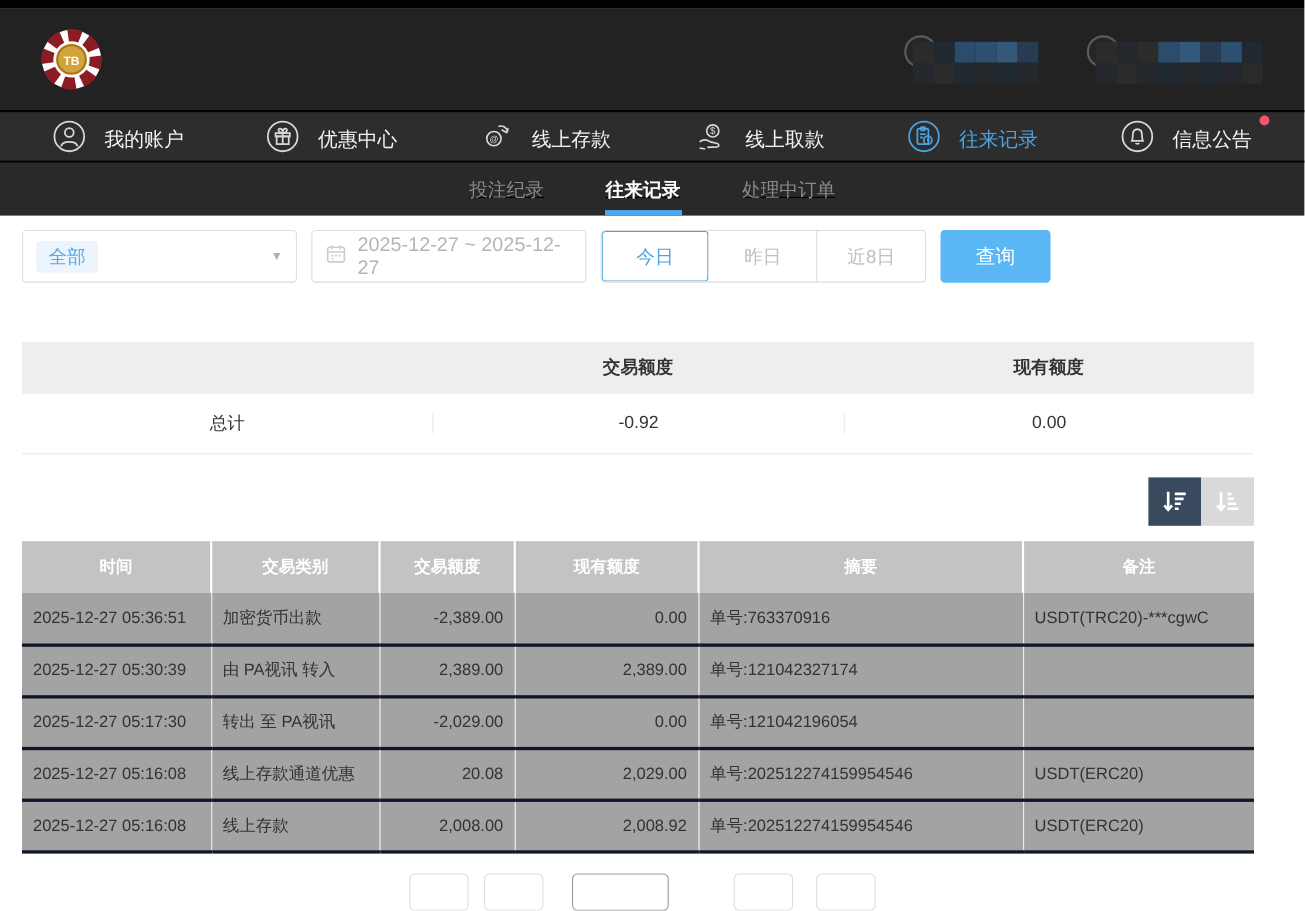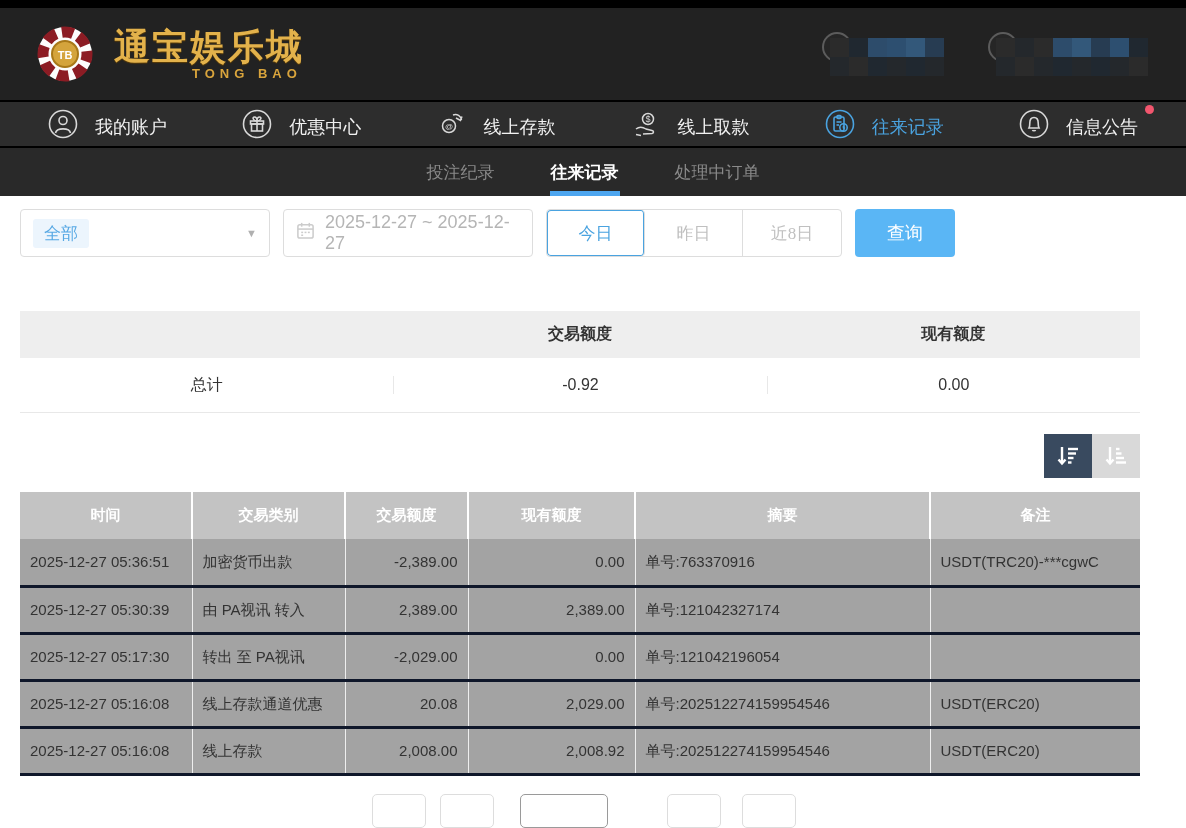--- a/index.html
+++ b/index.html
@@ -35,21 +35,21 @@
     border-bottom:2px solid #000; display:flex; align-items:center;
     justify-content:space-between; padding:0 48px; }
   .nav-item { display:flex; align-items:flex-end; gap:17px; color:#f2f2f2;
     font-size:18px; cursor:pointer; position:relative; }
   .nav-item svg { display:block; }
   .nav-item.active { color:#4aa3e0; }
   .nav-dot { position:absolute; right:-16px; top:-4px; width:9px; height:9px;
     border-radius:50%; background:#f2566e; }
 
   .subnav { height:48px; background:#292929; display:flex; align-items:stretch;
-    justify-content:center; gap:48px; }
+    justify-content:center; gap:48px;text-decoration:underline; }
   .subnav-tab { display:flex; align-items:center; color:#8a8a8a; font-size:17px;
     position:relative; cursor:pointer; padding:0 4px; }
   .subnav-tab.active { color:#fff; font-weight:bold; }
   .subnav-tab.active::after { content:""; position:absolute; left:50%;
     transform:translateX(-50%); bottom:0; width:70px; height:5px; background:#4da6f0; }
 
   
   .content { padding:0 20px; }
 
   .filter-row { display:flex; margin-top:13px; gap:13px; }
@@ -57,21 +57,21 @@
     display:flex; align-items:center; padding:0 12px; background:#fff; cursor:pointer; }
   .select-tag { background:#ecf5fd; color:#57a8e4; font-size:17px;
     padding:3px 11px; border-radius:3px; }
   .select-caret { margin-left:auto; color:#b0b0b0; font-size:11px; }
 
   .date-box { width:250px; height:48px; border:1px solid #ddd; border-radius:4px;
     display:flex; align-items:center; gap:10px; padding:0 12px; background:#fff;
     color:#b5b5b5; font-size:18px; cursor:pointer; }
 
   .quick-group { display:flex; border:1px solid #ddd; border-radius:4px;
-    overflow:hidden; background:#fff;font-family:Liberation Serif, serif; }
+    overflow:hidden; background:#fff; }
   .quick-btn { width:98px; height:46px; display:flex; align-items:center;
     justify-content:center; font-size:17px; color:#c0c0c0; cursor:pointer;
     border-right:1px solid #ddd; }
   .quick-btn:last-child { border-right:none; }
   .quick-btn.active { color:#4aa3e0; box-shadow:inset 0 0 0 1px #4aa3e0;
     border-radius:4px; }
 
   .query-btn { width:100px; height:48px; background:#5ab6f5; color:#fff;
     border:none; border-radius:4px; font-size:18px; cursor:pointer; }
 
@@ -123,24 +123,20 @@
 <div class="top-strip"></div>
 
 <div class="header">
   <div class="logo">
     <svg width="58" height="58" viewBox="0 0 58 58">
       <circle cx="29" cy="29" r="27" fill="#fdfdfd"></circle>
       <circle cx="29" cy="29" r="22" fill="none" stroke="#8c1c24" stroke-width="11" stroke-dasharray="11.5 5.8" stroke-dashoffset="4"></circle>
       <circle cx="29" cy="29" r="13" fill="#d4a43c" stroke="#a87818" stroke-width="2"></circle>
       <text x="29" y="34" font-size="11" font-weight="bold" fill="#fff" text-anchor="middle" font-family="Liberation Sans, sans-serif">TB</text>
     </svg>
-    <div class="logo-text-wrap">
-      <span class="logo-cn">通宝娱乐城</span>
-      <span class="logo-en">TONG BAO</span>
-    </div>
   </div>
 
   <div class="user-area">
     <div class="blur-group" style="width:124px">
       <div class="blur-circle"></div>
       <div class="mosaic g1">
         <div class="c-d1"></div>
           <div class="c-d3"></div>
           <div class="c-b1"></div>
         <div class="c-b4"></div>

